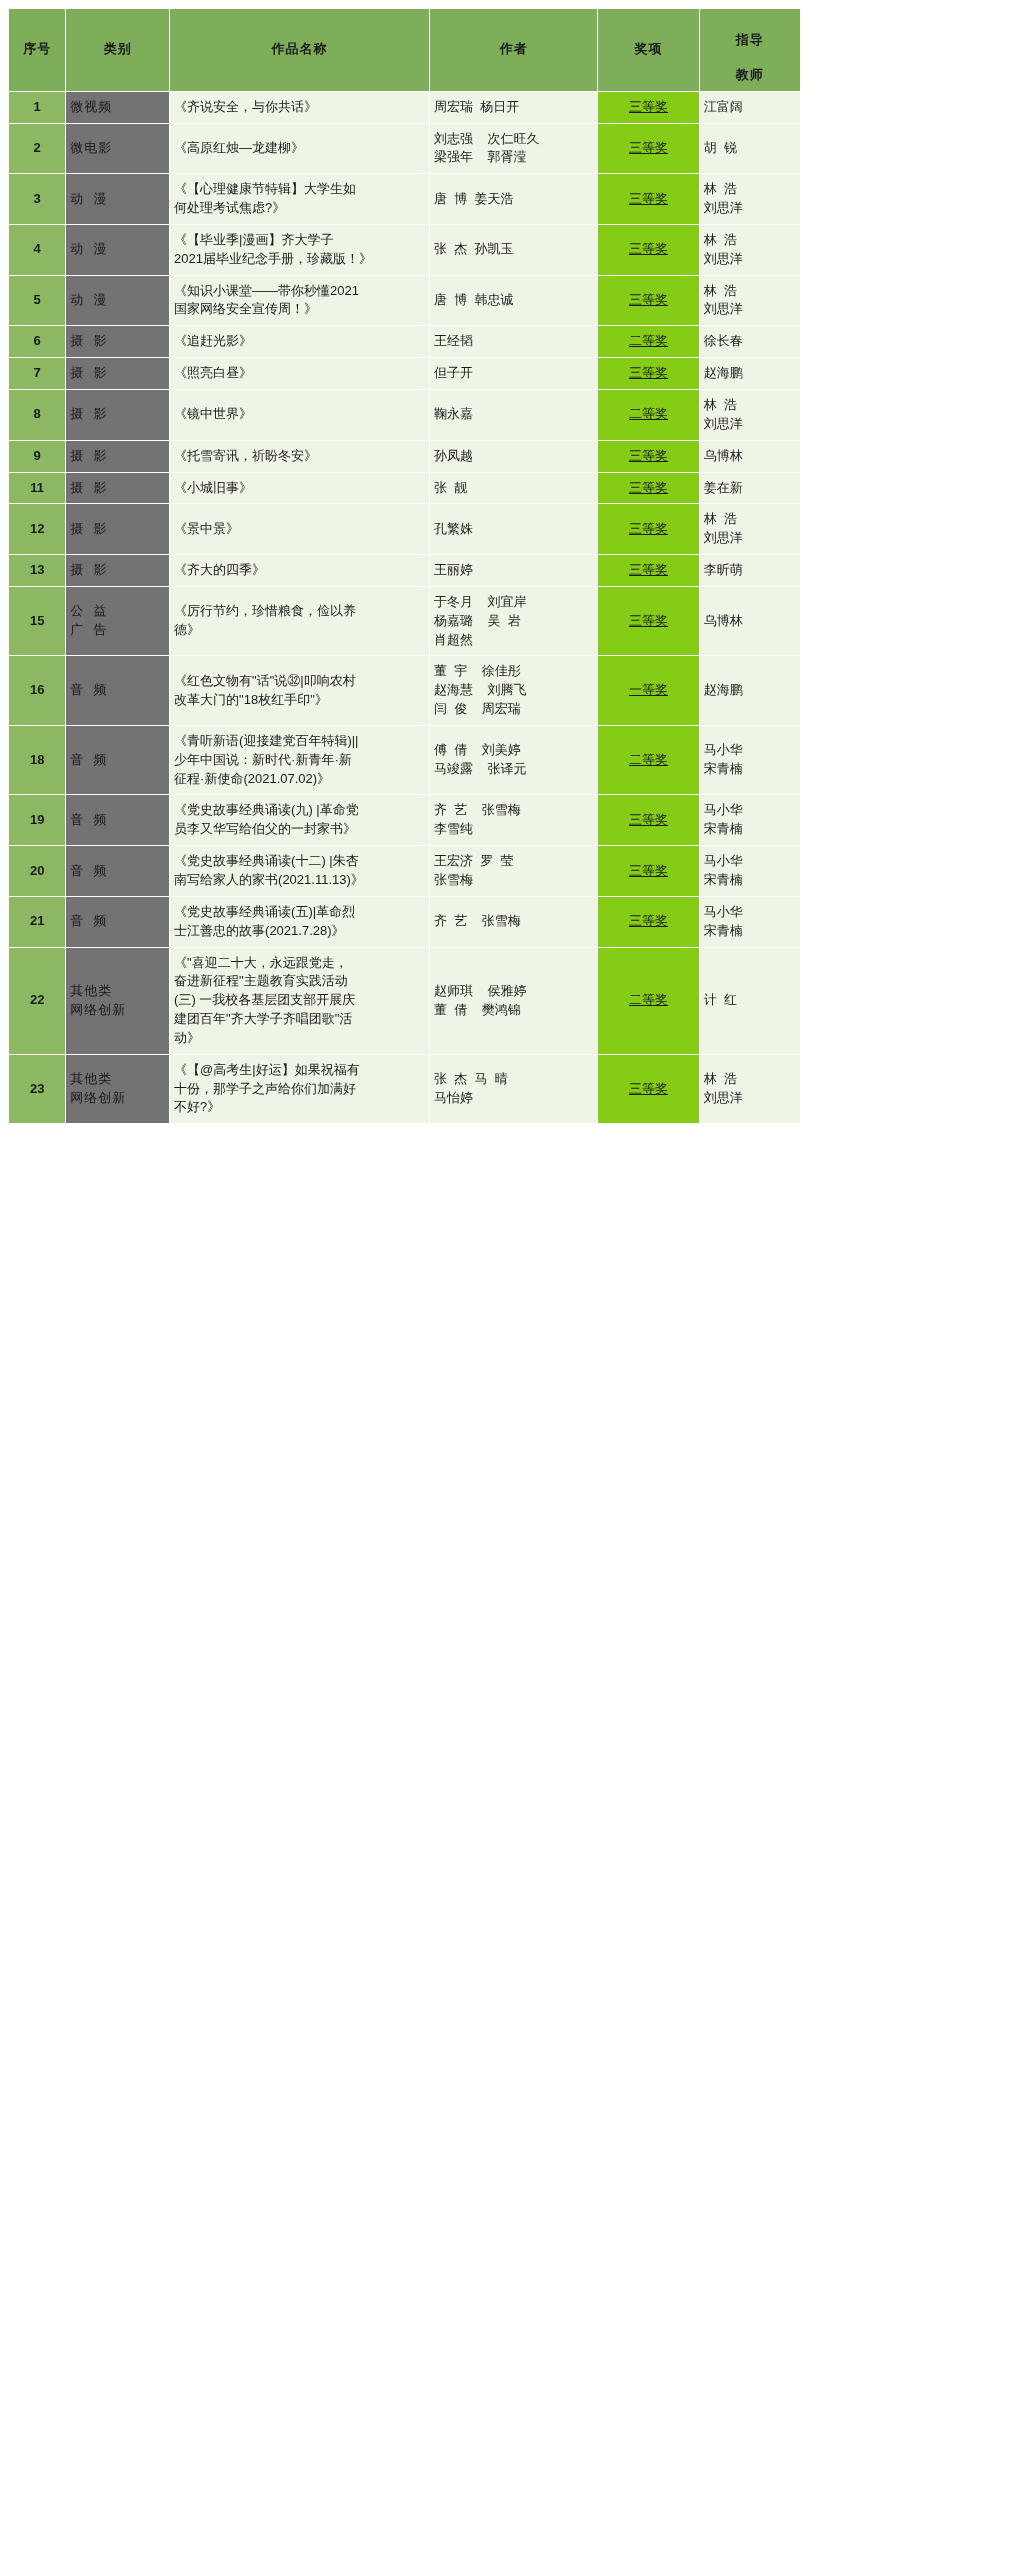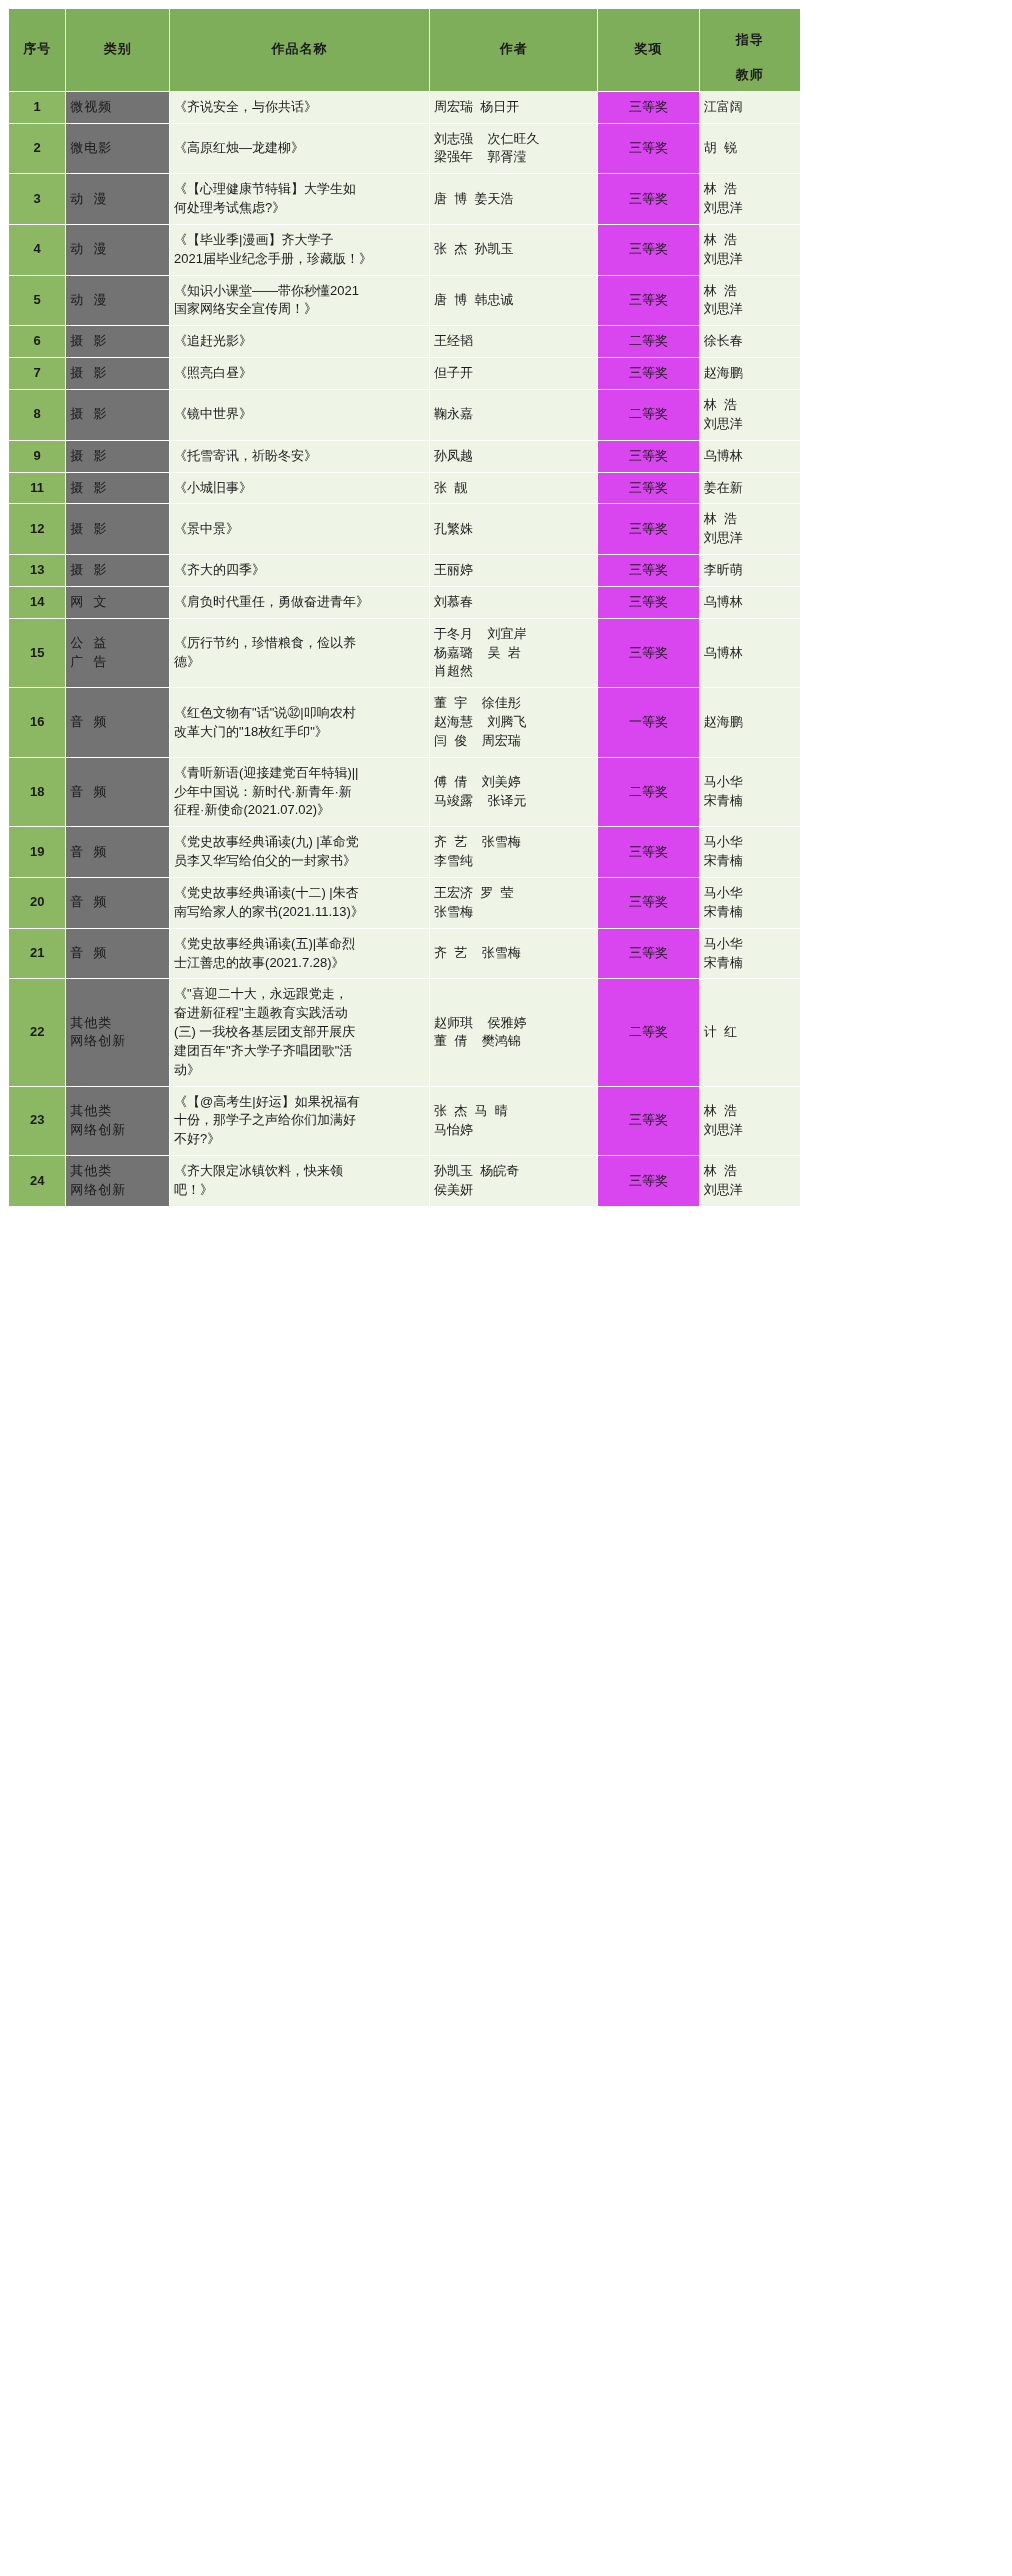--- a/index.html
+++ b/index.html
@@ -63,22 +63,23 @@
     text-align: left;
     padding-left: 8px;
     padding-right: 8px;
   }
   td.auth {
     background: #eef4e6;
     text-align: left;
     padding-left: 10px;
   }
   td.award {
-    background: #d946ef;
+    background: #84cc16;
     text-align: center;
+    text-decoration: underline;
   }
   td.teach {
     background: #eef4e6;
     text-align: left;
   }
   .ln { display: block; white-space: pre; }
   .hdr-two { display: block; margin-top: 16px; }
 </style>
 </head>
 <body>
@@ -351,40 +352,20 @@
           </td>
           <td class="award">
             <span class="ln">三等奖</span>
           </td>
           <td class="teach">
             <span class="ln">李昕萌</span>
           </td>
         </tr>
         <tr>
           <td class="seq">
-            <span class="ln">14</span>
-          </td>
-          <td class="cat">
-            <span class="ln">网  文</span>
-          </td>
-          <td class="title">
-            <span class="ln">《肩负时代重任，勇做奋进青年》</span>
-          </td>
-          <td class="auth">
-            <span class="ln">刘慕春</span>
-          </td>
-          <td class="award">
-            <span class="ln">三等奖</span>
-          </td>
-          <td class="teach">
-            <span class="ln">乌博林</span>
-          </td>
-        </tr>
-        <tr>
-          <td class="seq">
             <span class="ln">15</span>
           </td>
           <td class="cat">
             <span class="ln">公  益</span>
             <span class="ln">广  告</span>
           </td>
           <td class="title">
             <span class="ln">《厉行节约，珍惜粮食，俭以养</span>
             <span class="ln">德》</span>
           </td>
@@ -550,44 +531,20 @@
             <span class="ln">网络创新</span>
           </td>
           <td class="title">
             <span class="ln">《【@高考生|好运】如果祝福有</span>
             <span class="ln">十份，那学子之声给你们加满好</span>
             <span class="ln">不好?》</span>
           </td>
           <td class="auth">
             <span class="ln">张  杰  马  晴</span>
             <span class="ln">马怡婷</span>
-          </td>
-          <td class="award">
-            <span class="ln">三等奖</span>
-          </td>
-          <td class="teach">
-            <span class="ln">林  浩</span>
-            <span class="ln">刘思洋</span>
-          </td>
-        </tr>
-        <tr>
-          <td class="seq">
-            <span class="ln">24</span>
-          </td>
-          <td class="cat">
-            <span class="ln">其他类</span>
-            <span class="ln">网络创新</span>
-          </td>
-          <td class="title">
-            <span class="ln">《齐大限定冰镇饮料，快来领</span>
-            <span class="ln">吧！》</span>
-          </td>
-          <td class="auth">
-            <span class="ln">孙凯玉  杨皖奇</span>
-            <span class="ln">侯美妍</span>
           </td>
           <td class="award">
             <span class="ln">三等奖</span>
           </td>
           <td class="teach">
             <span class="ln">林  浩</span>
             <span class="ln">刘思洋</span>
           </td>
         </tr>
       </tbody>

